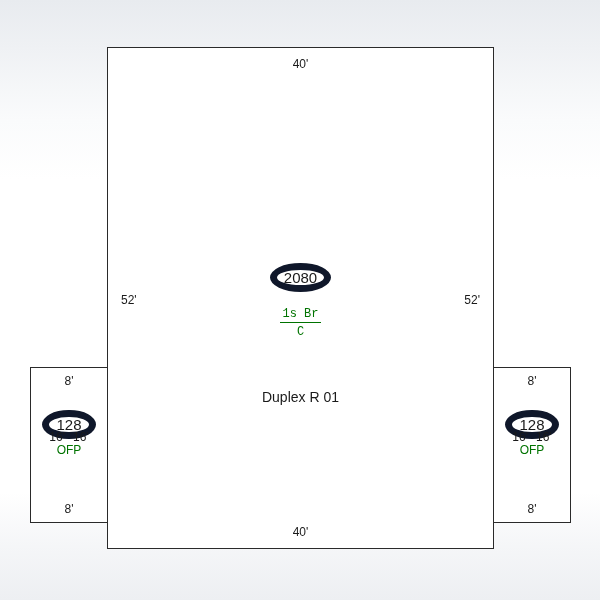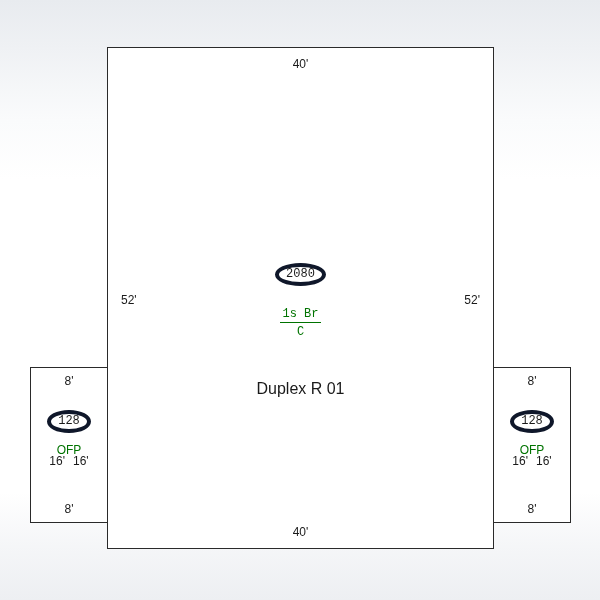--- a/index.html
+++ b/index.html
@@ -57,38 +57,37 @@
     left: 0;
     width: 100%;
     text-align: center;
   }
   
   .m-dim-top    { top: 9px; }
   .m-area       { top: 215px; }
   .m-dim-left   { top: 245px; left: 13px; }
   .m-dim-right  { top: 245px; right: 13px; }
   .m-story      { top: 259px; }
-  .m-label      { top: 334px; font-size: 16px; }
+  .m-label      { top: 342px; font-size: 14px; }
   .m-dim-bottom { bottom: 9px; }
   
   .p-dim-top    { top: 6px; }
   .p-area       { top: 42px; }
-  .p-sides      { top: 86px; text-align: center; }
+  .p-sides      { top: 62px; text-align: center; }
   .p-type       { top: 75px; }
   .p-dim-bottom { top: 134px; }
 
   .badge {
     display: inline-block;
-    font-size: 12px;
+    font-size: 15px;
     line-height: 13px;
     padding: 1px 7px;
-    border: 4px solid #0f172a;
+    border: 7px solid #0f172a;
     border-radius: 50%;
     background: transparent;
-    font-family: Liberation Mono, monospace;
   }
   .green {
     color: #007300;
   }
   .fraction {
     display: inline-block;
     text-align: center;
     font-family: Liberation Mono, monospace;
   }
   .fraction .numer {

